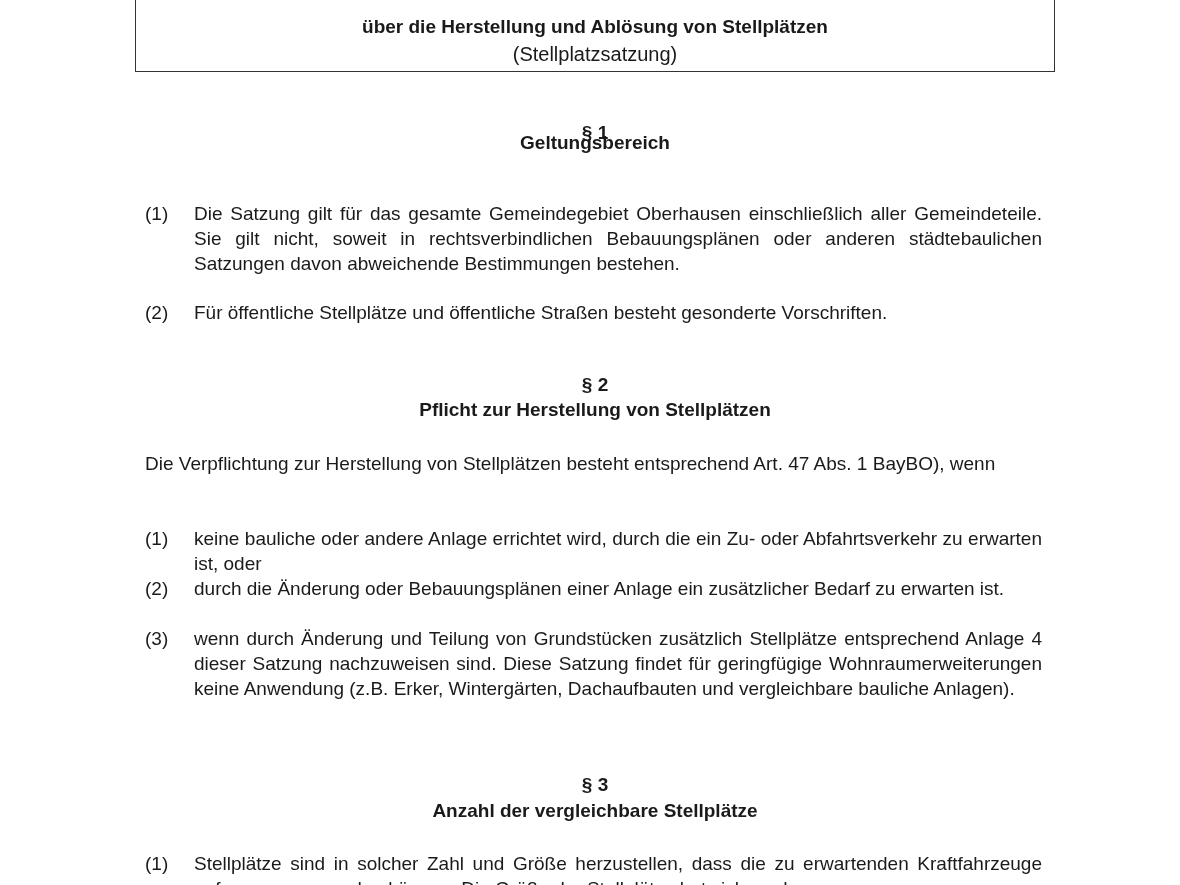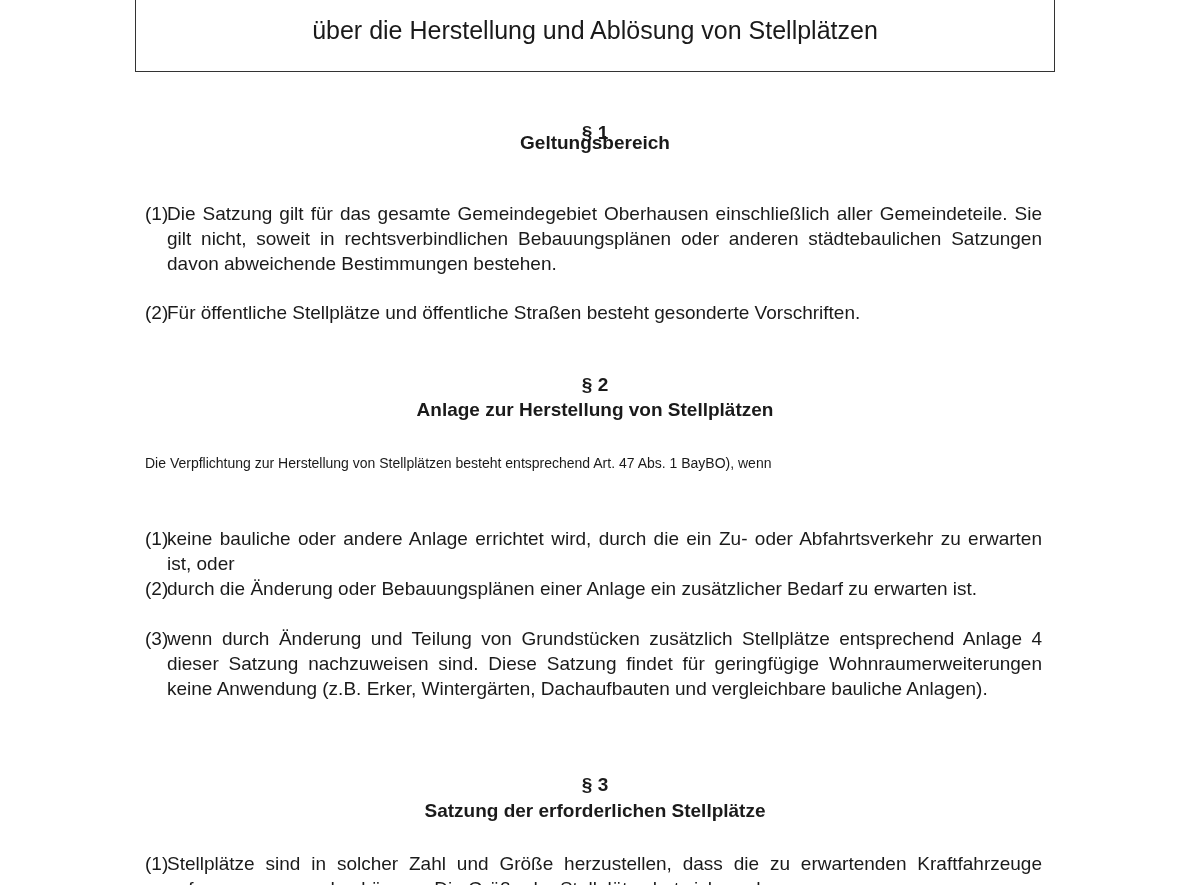--- a/index.html
+++ b/index.html
@@ -7,66 +7,67 @@
     width:1180px; height:885px; overflow:hidden; position:relative;
     background:#ffffff; color:#1a1a1a;
     font-family:"Liberation Sans", sans-serif;
   }
   .title-box {
     position:absolute; left:135px; top:-20px; width:920px; height:92px;
     border:1.5px solid #333; border-top:none; box-sizing:border-box;
     text-align:center;
   }
   .title-box .t1 { position:absolute; left:0; right:0; top:-2px; font-weight:bold; font-size:20px; }
-  .title-box .t2 { position:absolute; left:0; right:0; top:36px; font-weight:normal; font-size:25px; }
+  .title-box .t2 { position:absolute; left:0; right:0; top:36px; font-weight:bold; font-size:19px; }
   .title-box .t3 { position:absolute; left:0; right:0; top:63px; font-size:20px; }
   .abs { position:absolute; }
   .center { left:135px; width:920px; text-align:center; font-weight:bold; font-size:19px; }
-  .para { left:145px; width:897px; font-size:14px; line-height:25px; text-align:justify; }
+  .para { left:145px; width:897px; font-size:19px; line-height:25px; text-align:justify; }
   .item { left:145px; width:897px; font-size:19px; line-height:25px; }
   .item .num { position:absolute; left:0; top:0; }
-  .item .txt { margin-left:22px; text-align:justify; text-align-last:left; }
+  .item .txt { margin-left:49px; text-align:justify; text-align-last:left; }
 </style>
 </head>
 <body>
 
 <div class="title-box">
   <div class="t1">Satzung</div>
   <div class="t2">über die Herstellung und Ablösung von Stellplätzen</div>
+  <div class="t3">(Stellplatzsatzung)</div>
 </div>
 
 <div class="abs center" style="top:122px;">§ 1</div>
 <div class="abs center" style="top:132px;">Geltungsbereich</div>
 
 <div class="abs item" style="top:201px;">
   <span class="num">(1)</span>
   <div class="txt">Die Satzung gilt für das gesamte Gemeindegebiet Oberhausen einschließlich aller Gemeindeteile. Sie gilt nicht, soweit in rechtsverbindlichen Bebauungsplänen oder anderen städtebaulichen Satzungen davon abweichende Bestimmungen bestehen.</div>
 </div>
 <div class="abs item" style="top:300px;">
   <span class="num">(2)</span>
   <div class="txt">Für öffentliche Stellplätze und öffentliche Straßen besteht gesonderte Vorschriften.</div>
 </div>
 
 <div class="abs center" style="top:374px;">§ 2</div>
-<div class="abs center" style="top:399px;">Anlage zur Herstellung von Stellplätzen</div>
+<div class="abs center" style="top:399px;">Pflicht zur Herstellung von Stellplätzen</div>
 
 <div class="abs para" style="top:451px; text-align-last:left;">Die Verpflichtung zur Herstellung von Stellplätzen besteht entsprechend Art. 47 Abs. 1 BayBO), wenn</div>
 
 <div class="abs item" style="top:526px;">
   <span class="num">(1)</span>
   <div class="txt">keine bauliche oder andere Anlage errichtet wird, durch die ein Zu- oder Abfahrtsverkehr zu erwarten ist, oder</div>
 </div>
 <div class="abs item" style="top:576px;">
   <span class="num">(2)</span>
   <div class="txt">durch die Änderung oder Bebauungsplänen einer Anlage ein zusätzlicher Bedarf zu erwarten ist.</div>
 </div>
 <div class="abs item" style="top:626px;">
   <span class="num">(3)</span>
   <div class="txt">wenn durch Änderung und Teilung von Grundstücken zusätzlich Stellplätze entsprechend Anlage 4 dieser Satzung nachzuweisen sind. Diese Satzung findet für geringfügige Wohnraumerweiterungen keine Anwendung (z.B. Erker, Wintergärten, Dachaufbauten und vergleichbare bauliche Anlagen).</div>
 </div>
 
 <div class="abs center" style="top:774px;">§ 3</div>
-<div class="abs center" style="top:800px;">Satzung der erforderlichen Stellplätze</div>
+<div class="abs center" style="top:800px;">Anzahl der vergleichbare Stellplätze</div>
 
 <div class="abs item" style="top:851px;">
   <span class="num">(1)</span>
   <div class="txt">Stellplätze sind in solcher Zahl und Größe herzustellen, dass die zu erwartenden Kraftfahrzeuge aufgenommen werden können. Die Größe der Stellplätze hat sich an der</div>
 </div>
 
 </body></html>

